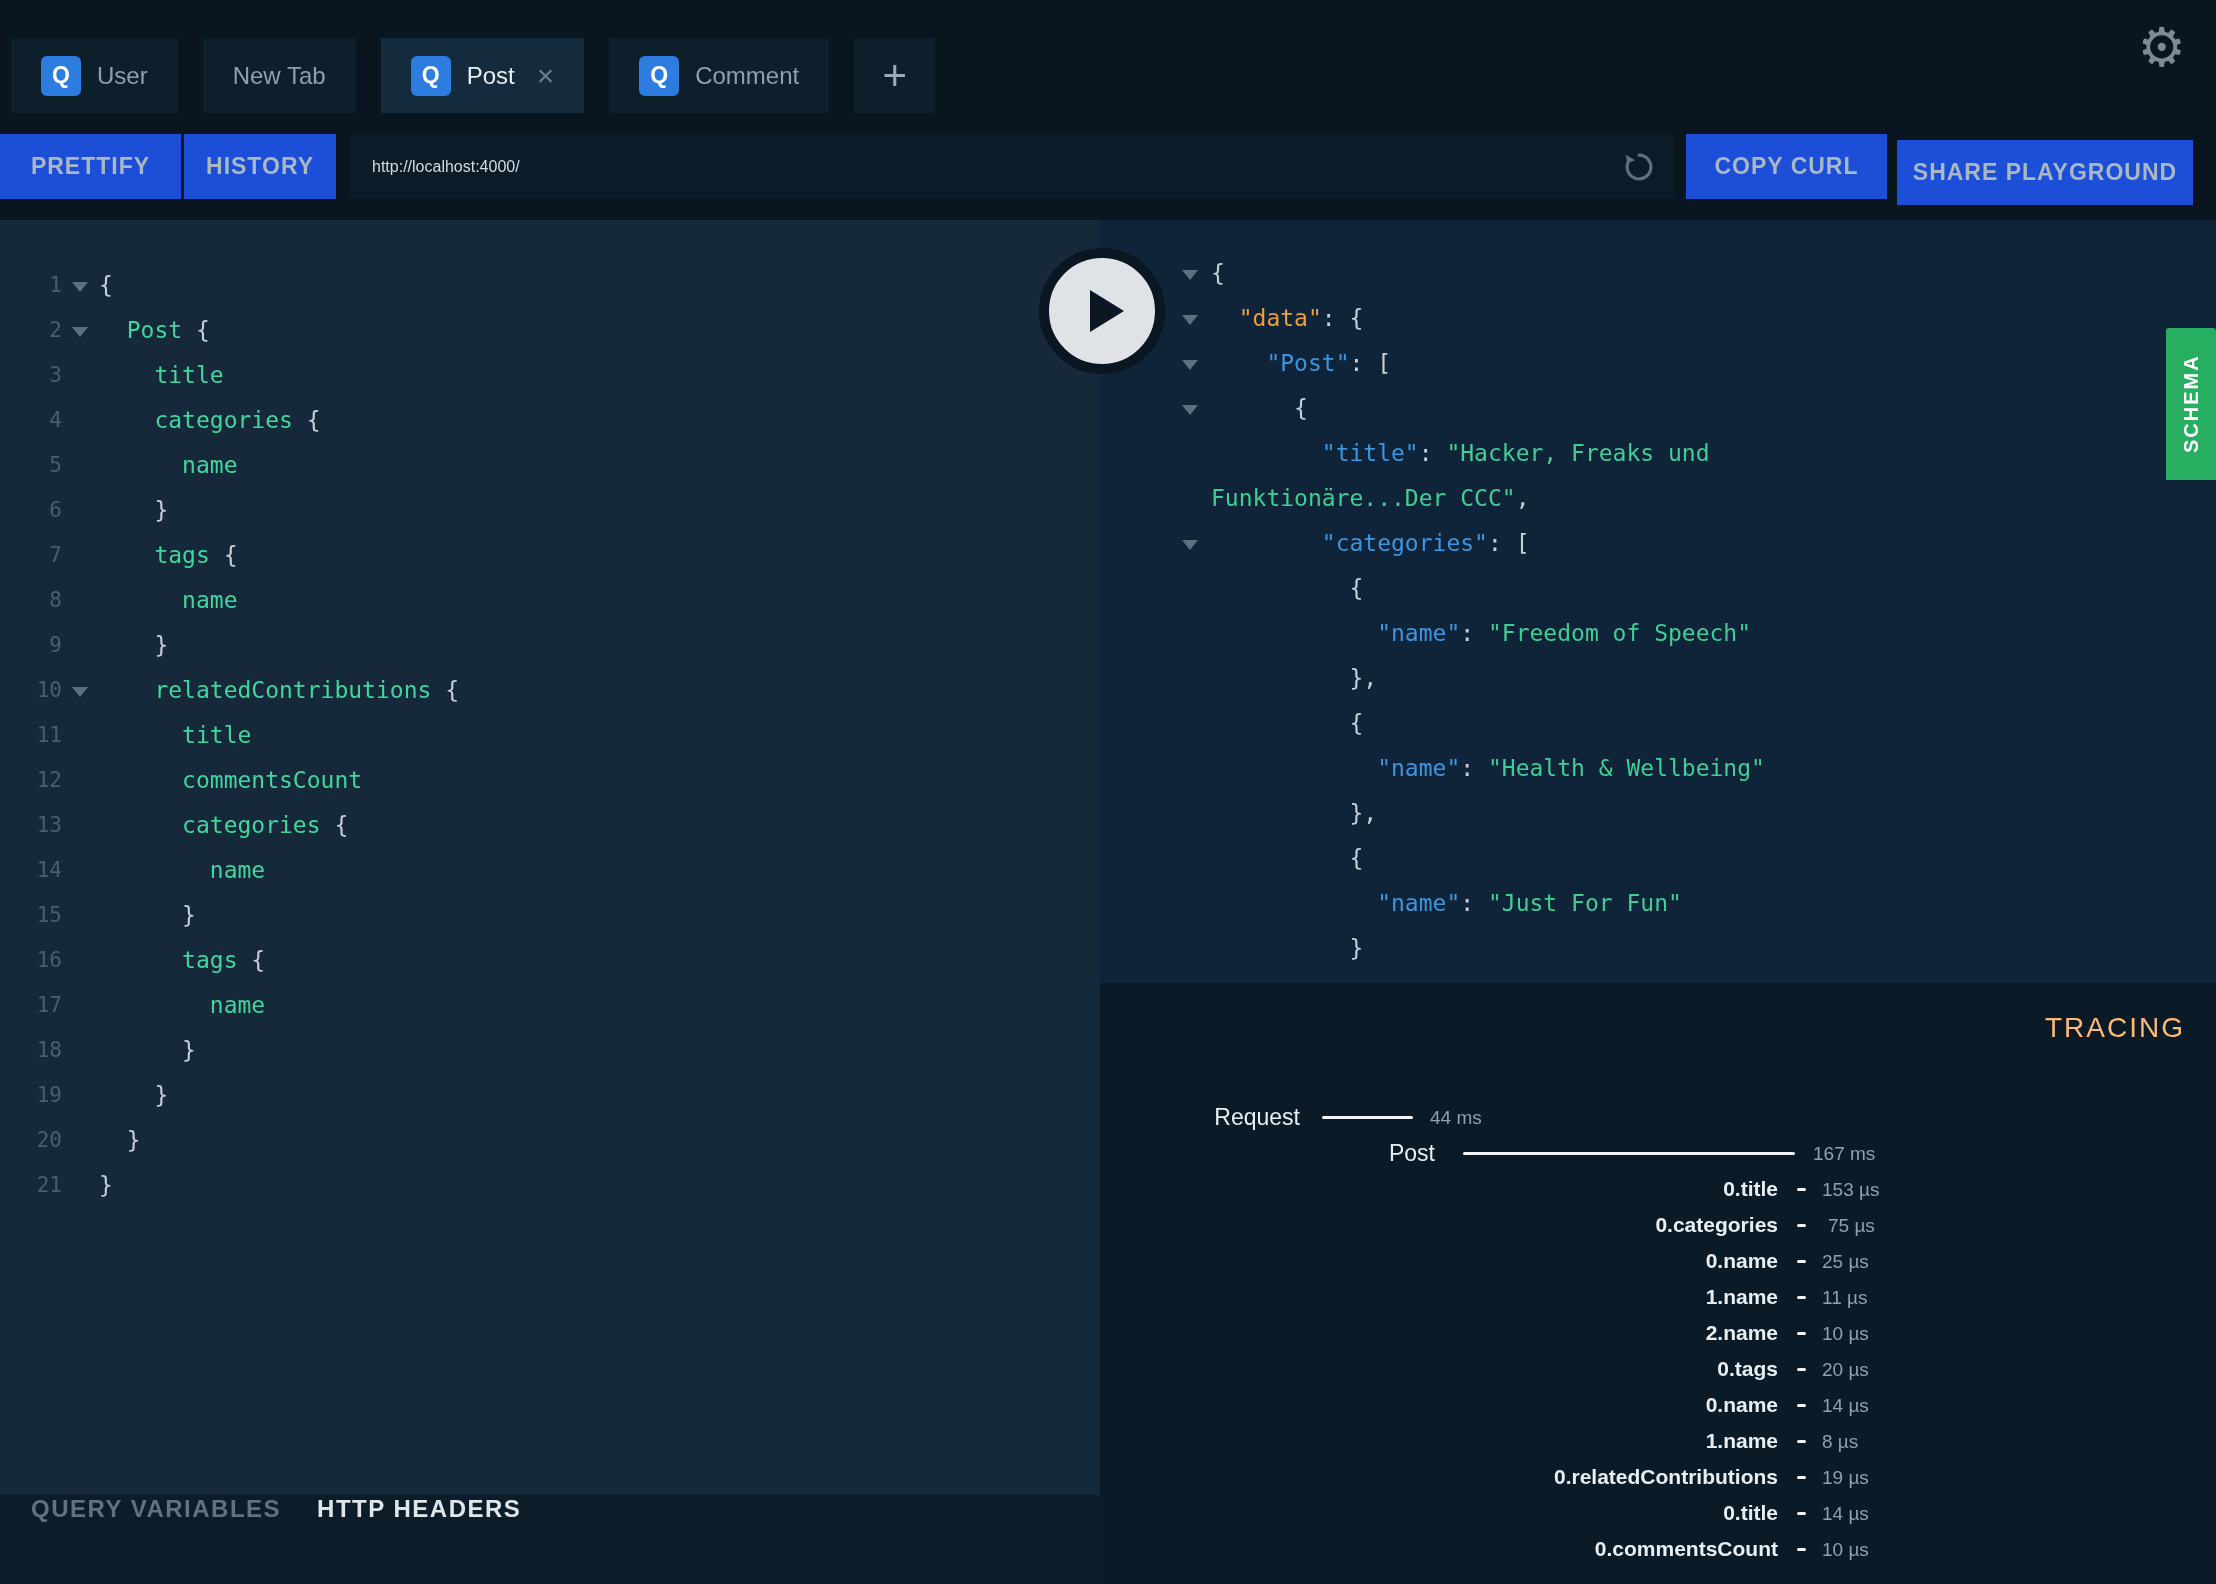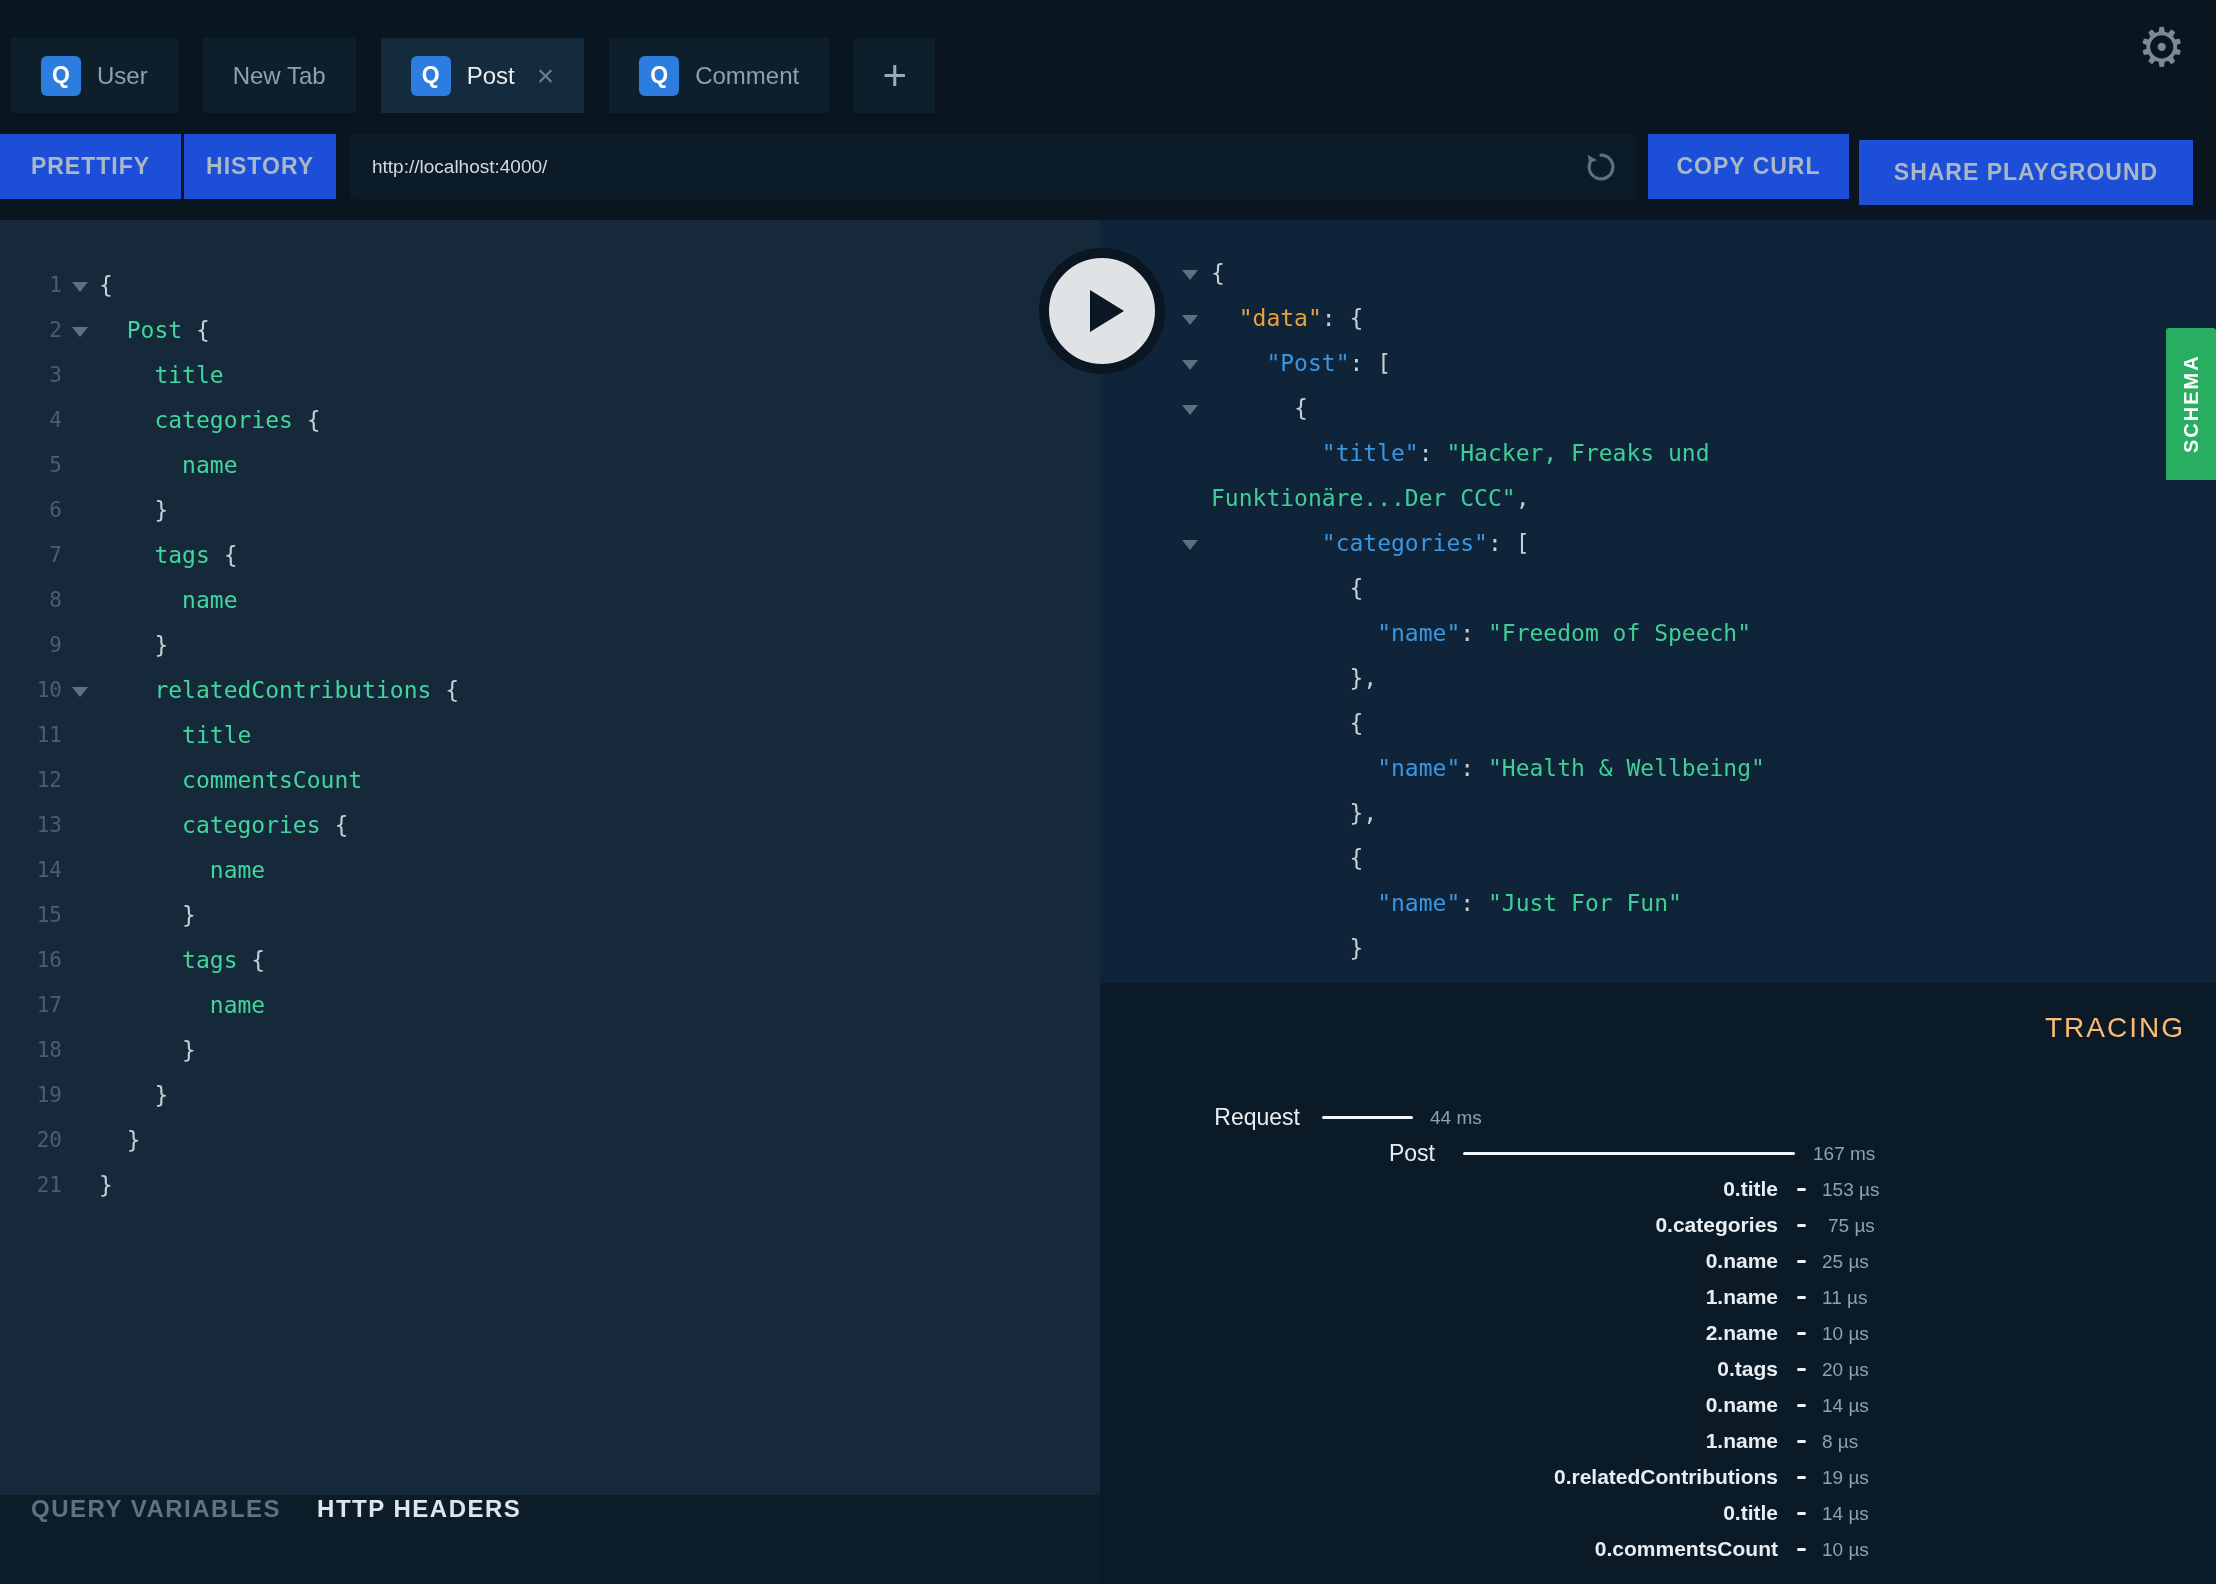--- a/index.html
+++ b/index.html
@@ -20,24 +20,24 @@
            font-weight:bold; font-size:23px; display:flex; align-items:center; justify-content:center; flex:none; }
   .close { color:#6c7f8b; font-size:30px; margin-left:6px; line-height:1; }
   .gear { position:absolute; right:30px; top:20px; font-size:54px; color:#7b8b95; cursor:pointer; line-height:1; }
 
   .toolbar { position:absolute; left:0; right:0; top:134px; height:65px; display:flex; align-items:center; }
   .tbtn { height:65px; border:none; background:#1d4ed8; color:#a9b8c2; font-family:inherit;
           font-size:23px; font-weight:bold; letter-spacing:1px; padding:0; cursor:pointer; }
   #prettify { width:181px; margin-right:3px; }
   #history  { width:152px; margin-right:14px; }
   .urlbar { flex:1; height:65px; background:#0b1b28; border-radius:4px; display:flex; align-items:center;
-            padding:0 70px 0 22px; color:#d2dbe1; font-size:19px; position:relative; margin-right:12px; }
+            padding:0 70px 0 22px; color:#d2dbe1; font-size:16px; position:relative; margin-right:12px; }
   .reload { position:absolute; right:16px; top:14px; cursor:pointer; }
   #copycurl { width:201px; margin-right:10px; }
-  #share { width:334px; margin-right:23px;margin-top:12px; }
+  #share { width:296px; margin-right:23px;margin-top:12px; }
 
   
   .editor { position:absolute; left:0; top:220px; width:1100px; bottom:0; background:#15293a; }
   .codearea { position:absolute; left:0; right:0; top:0; bottom:89px; overflow:hidden; padding-top:43px;
               font-family:"DejaVu Sans Mono", monospace; font-size:23px; line-height:45px; cursor:text; }
   .cl { display:flex; height:45px; }
   .num { width:62px; flex:none; text-align:right; color:#4a5e6e; font-size:21px; }
   .foldcol { width:37px; flex:none; position:relative; }
   .arrow { position:absolute; left:10px; top:19px; width:0; height:0;
            border-left:8px solid transparent; border-right:8px solid transparent;

